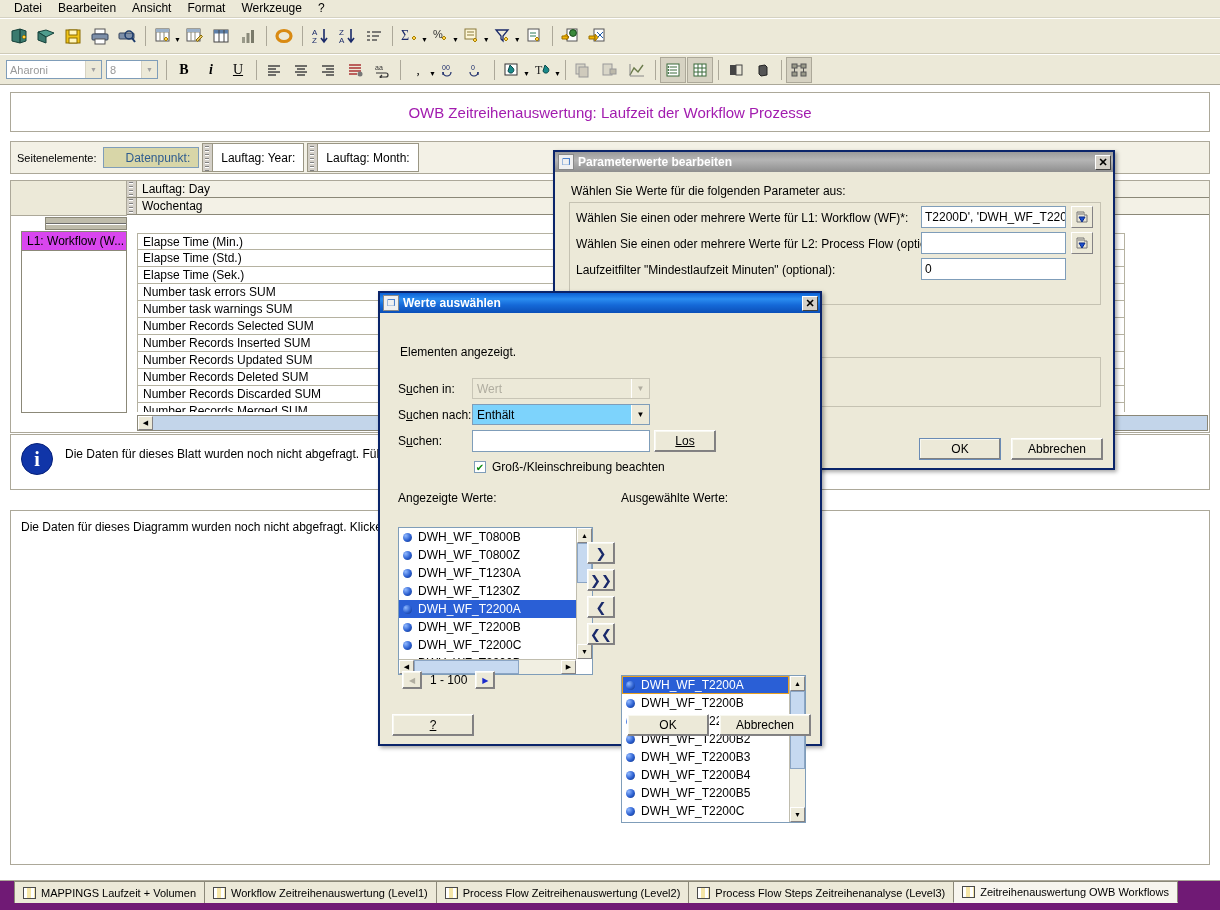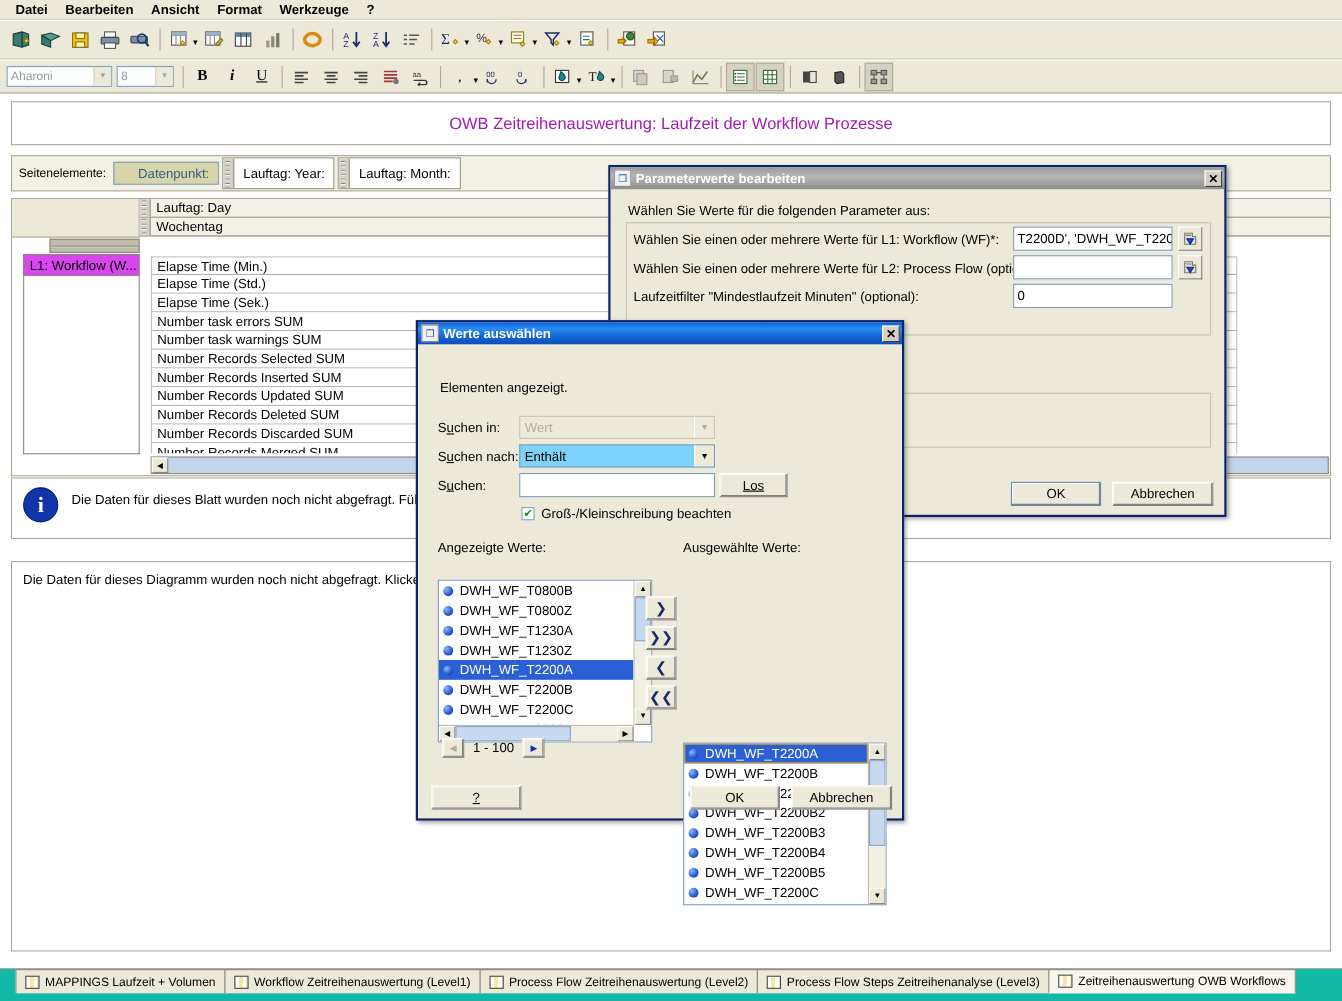--- a/index.html
+++ b/index.html
@@ -7,21 +7,21 @@
     width:1220px;height:910px;overflow:hidden;position:relative;
     background:#ffffff;
     font-family:"Liberation Sans","DejaVu Sans",sans-serif;
     font-size:12px;color:#000;
     -webkit-font-smoothing:none;
   }
   .abs{position:absolute;}
 
   
   #menubar{left:0;top:0;width:1220px;height:18px;background:#ece9d8;
-    border-bottom:1px solid #d5d2c2;display:flex;align-items:flex-end;padding-left:6px;box-sizing:border-box;font-weight:bold;}
+    border-bottom:1px solid #d5d2c2;display:flex;align-items:flex-start;padding-left:6px;box-sizing:border-box;}
   #menubar .mi{padding:1px 8px;font-size:12px;color:#000;cursor:default;}
 
   
   .toolbar{left:0;width:1220px;background:#ece9d8;box-sizing:border-box;
       display:flex;align-items:center;padding-left:6px;}
   #toolbar1{top:19px;height:35px;border-bottom:1px solid #cfcbb8;}
   #toolbar2{top:55px;height:30px;border-bottom:1px solid #aba899;}
   .tbtn{width:26px;height:26px;display:flex;align-items:center;justify-content:center;
     margin-right:1px;border:1px solid transparent;box-sizing:border-box;}
   .tbtn.sunk{background:#d6d2c2;border:1px solid #aca899;}
@@ -86,21 +86,21 @@
   #infopane .icon{width:30px;height:30px;border-radius:50%;background:#1035a8;color:#fff;
      display:flex;align-items:center;justify-content:center;font-weight:bold;font-size:20px;
      font-family:"Liberation Serif",serif;border:1px solid #06207a;flex:none;}
   #infopane .msg{margin-left:12px;margin-top:4px;font-size:12px;}
 
   
   #chartpane{left:10px;top:510px;width:1200px;height:355px;background:#fff;border:1px solid #aca899;
      box-sizing:border-box;padding:9px 10px;font-size:12px;}
 
   
-  #tabbar{left:0;top:880px;width:1220px;height:30px;background:#14b8a6;border-top:1px solid #aca899;
+  #tabbar{left:0;top:880px;width:1220px;height:30px;background:#701a75;border-top:1px solid #aca899;
      box-sizing:border-box;display:flex;align-items:flex-start;padding-left:14px;}
   .wtab{height:22px;background:#ece9d8;border:1px solid #8b8878;border-bottom:none;
      border-radius:0 0 0 0;display:flex;align-items:center;padding:0 8px;margin-right:-1px;font-size:11px;
      box-sizing:border-box;white-space:nowrap;}
   .wtab .ticon{width:13px;height:12px;margin-right:5px;flex:none;
      background:linear-gradient(90deg,#fff 0 3px,#f5e6a8 3px 7px,#fff 7px 10px,#f5e6a8 10px 13px);
      border:1px solid #4a4a4a;box-sizing:border-box;}
   .wtab.active{background:#f7f5ee;border-bottom:1px solid #f7f5ee;}
 
   

